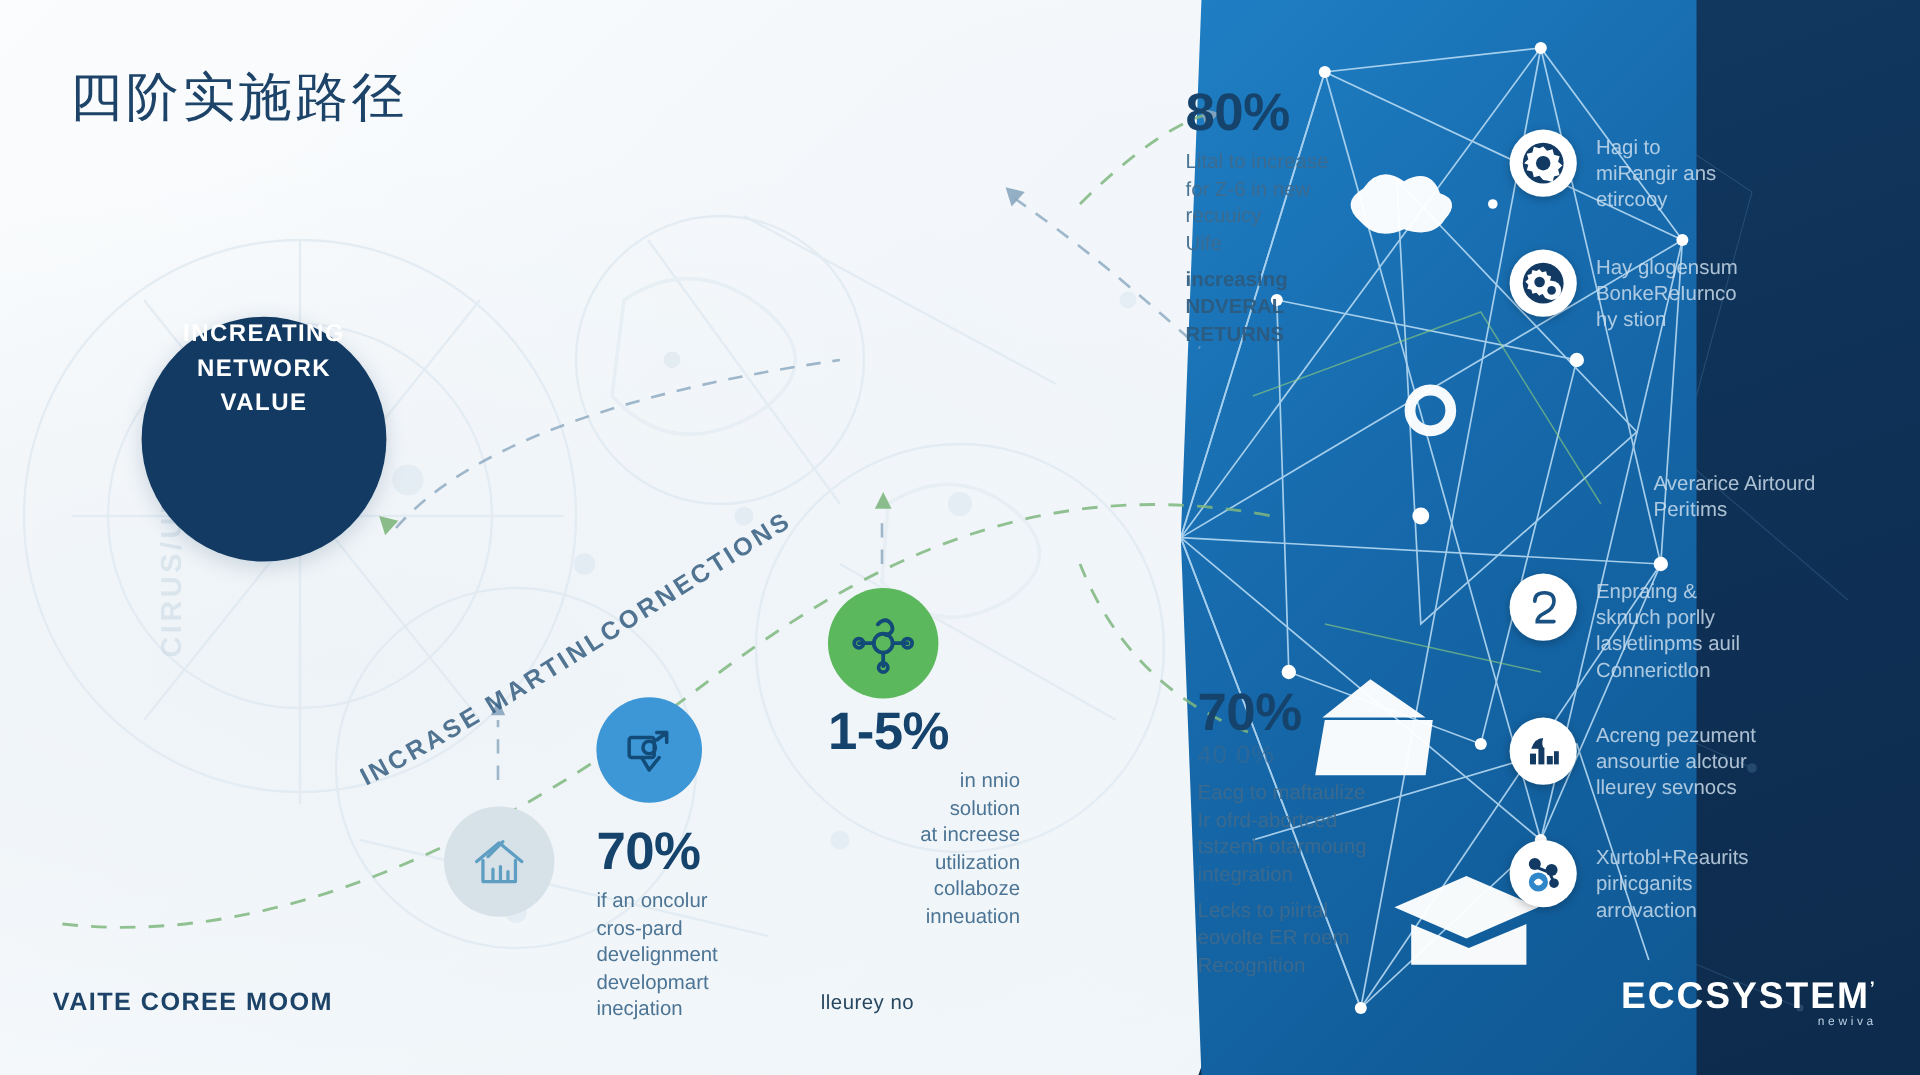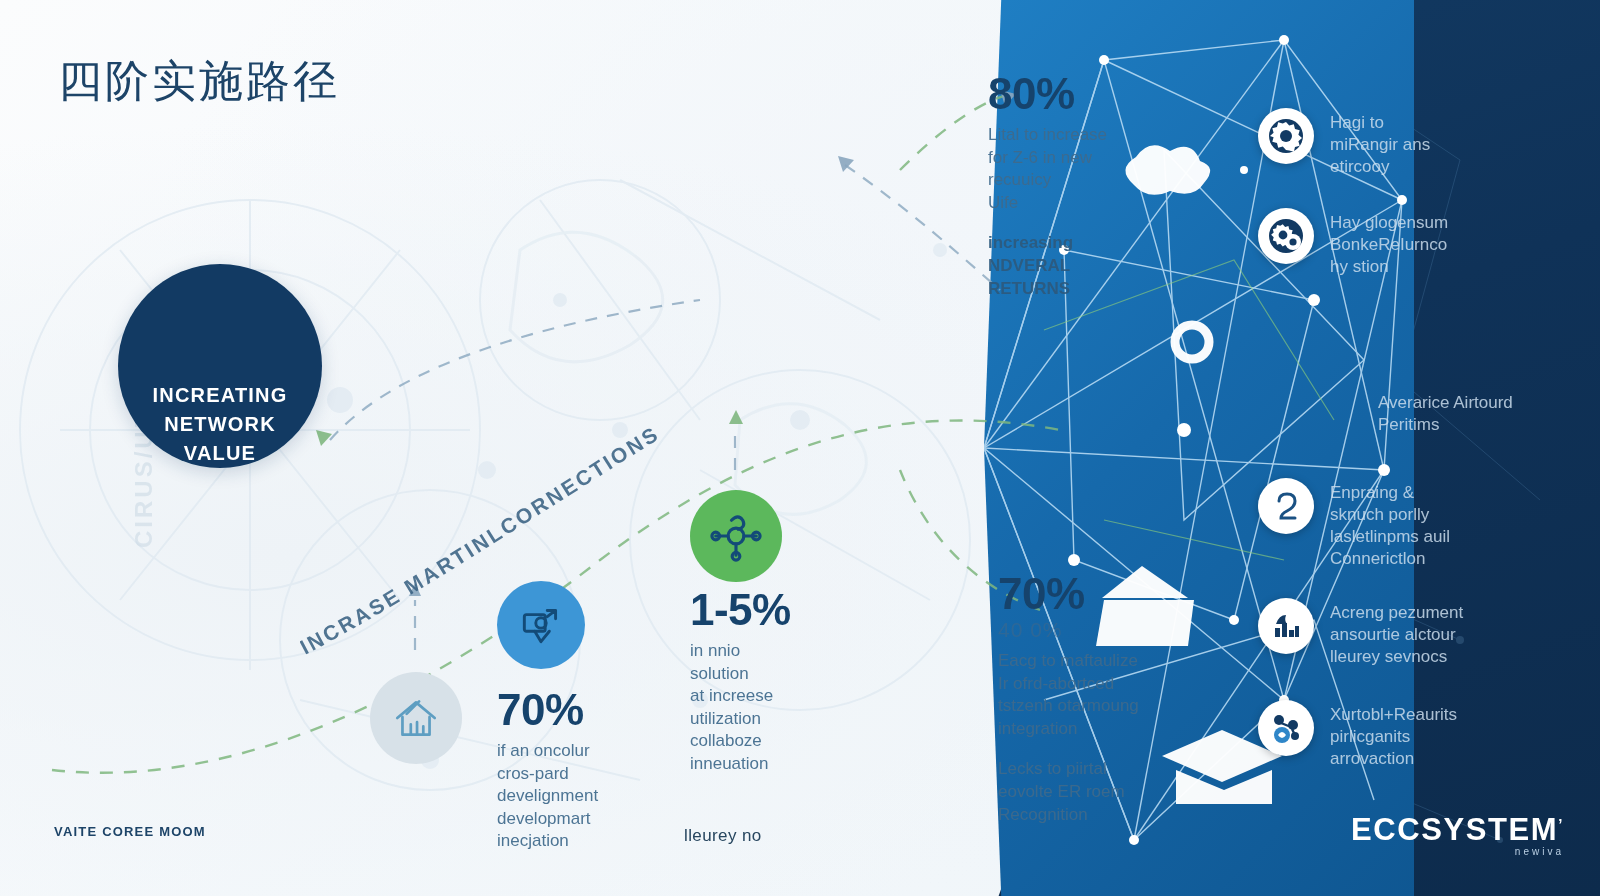--- a/index.html
+++ b/index.html
@@ -30,21 +30,21 @@
   .chevron{
     position:absolute;left:984px;top:0px;width:430px;height:896px;
     clip-path:polygon(100% 0, 100% 100%, 4% 100%, 0 50%, 4% 0);
     background:linear-gradient(135deg,#1f7fc4 0%,#1669ab 45%,#0f5792 100%);
   }
   .chev-mesh{position:absolute;inset:0;}
 
   
   .hero-circle{
     position:absolute;left:118px;top:264px;width:204px;height:204px;border-radius:50%;
-    background:#123a63;display:flex;align-items:flex-end;justify-content:center;
+    background:#123a63;display:flex;align-items:flex-start;justify-content:center;
     box-shadow:0 4px 18px rgba(18,58,99,.18);
   }
   .hero-circle-text{
     color:#fff;font-weight:700;font-size:20px;letter-spacing:1.2px;line-height:1.45;
     text-align:center;white-space:pre-line;
   }
 
   
   .title{
     position:absolute;left:58px;top:52px;font-size:44px;color:#1d4468;
@@ -52,37 +52,37 @@
   }
 
   
   .curve-wrap{position:absolute;left:300px;top:360px;width:460px;height:300px;pointer-events:none;}
   .curve-txt{font-size:21px;letter-spacing:2.6px;font-weight:600;fill:#355e80;opacity:.85;}
 
   
   .stat{position:absolute;}
   .stat .big{font-size:44px;font-weight:700;color:#16436c;line-height:1;letter-spacing:-.5px;}
   .stat .sub{font-size:17px;color:#3f6a8c;line-height:1.33;margin-top:8px;opacity:.92;}
-  .stat .sub2{font-size:17px;color:#3f6a8c;line-height:1.33;margin-top:18px;opacity:.92;}
+  .stat .sub2{font-size:17px;color:#3f6a8c;line-height:1.33;margin-top:8px;opacity:.92;}
   .stat .mini{font-size:21px;color:#41688a;opacity:.55;margin-top:2px;letter-spacing:1px;}
 
   
   .bub{position:absolute;border-radius:50%;display:flex;align-items:center;justify-content:center;}
   .bub.grey{background:#d7e1e8;}
   .bub.blue{background:#3d96d6;}
   .bub.green{background:#5cb85c;}
 
   
   .rrow{position:absolute;display:flex;align-items:flex-start;gap:16px;width:330px;}
   .rbadge{flex:0 0 auto;width:56px;height:56px;border-radius:50%;background:#fff;
     display:flex;align-items:center;justify-content:center;box-shadow:0 2px 8px rgba(0,0,0,.25);}
   .rtext{font-size:17px;line-height:1.3;color:#cfe0ef;opacity:.82;padding-top:4px;}
 
   
-  .foot-left{position:absolute;left:54px;top:824px;font-size:13px;font-weight:700;
+  .foot-left{position:absolute;left:44px;top:824px;font-size:21px;font-weight:700;
     color:#1d4468;letter-spacing:1.2px;}
   .foot-mid{position:absolute;left:684px;top:826px;font-size:17px;color:#27465f;letter-spacing:.4px;}
   .logo{position:absolute;right:36px;top:812px;text-align:right;}
   .logo .lg1{font-size:31px;font-weight:700;color:#ffffff;letter-spacing:1.6px;}
   .logo .lg1 sup{font-size:15px;vertical-align:super;}
   .logo .lg2{font-size:10px;color:#b9cfe3;letter-spacing:3px;margin-top:-2px;}
 
   
   .vmark{position:absolute;left:130px;top:548px;transform:rotate(-90deg);
     transform-origin:left top;font-size:24px;letter-spacing:3px;color:#c9d8e4;opacity:.55;font-weight:600;}
@@ -283,21 +283,21 @@
     <div class="big">70%</div>
     <div class="sub" style="white-space:pre-line;">if an oncolur
 cros-pard
 develignment
 developmart
 inecjation</div>
   </div>
 
   <div class="stat" style="left:690px;top:588px;width:160px;">
     <div class="big">1-5%</div>
-    <div class="sub" style="white-space:pre-line;">in nnio
+    <div class="sub" style="white-space:pre-line;text-align:right;">in nnio
 solution
 at increese
 utilization
 collaboze
 inneuation</div>
   </div>
 
   <div class="stat" style="left:998px;top:572px;width:215px;">
     <div class="big">70%</div>
     <div class="mini">40 0%</div>

